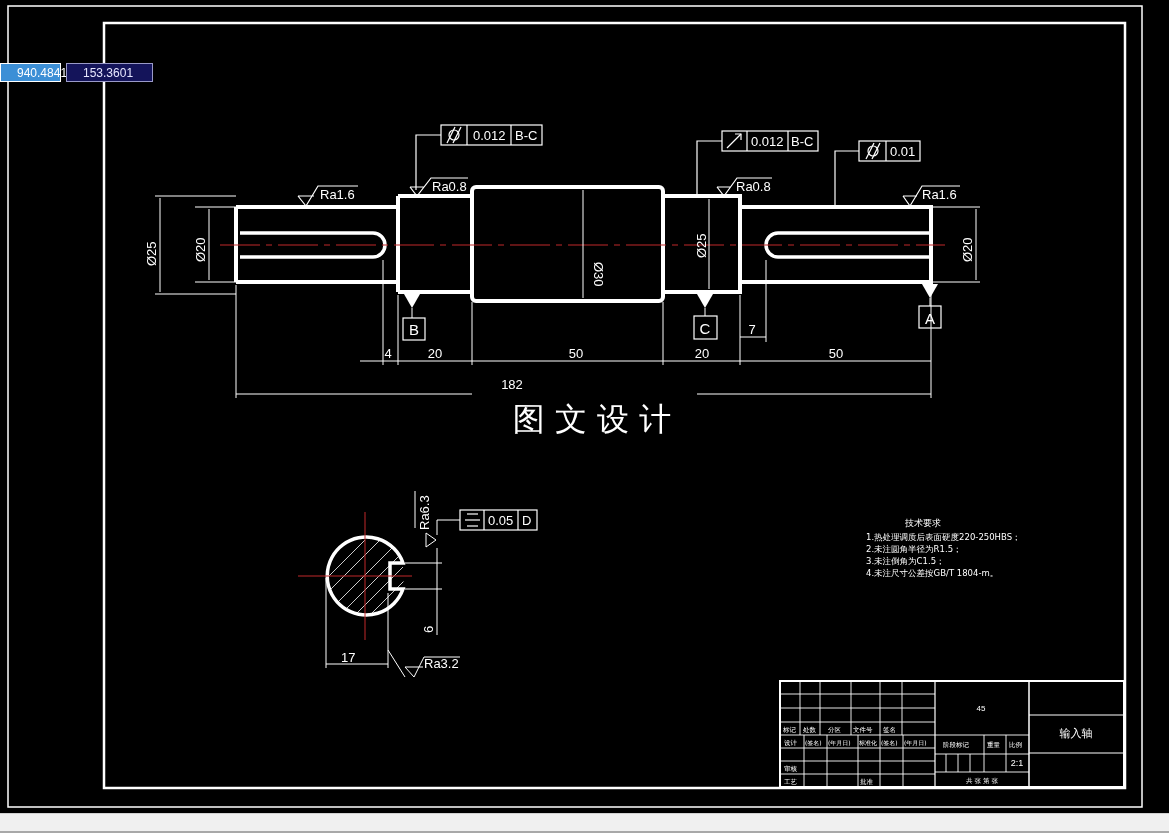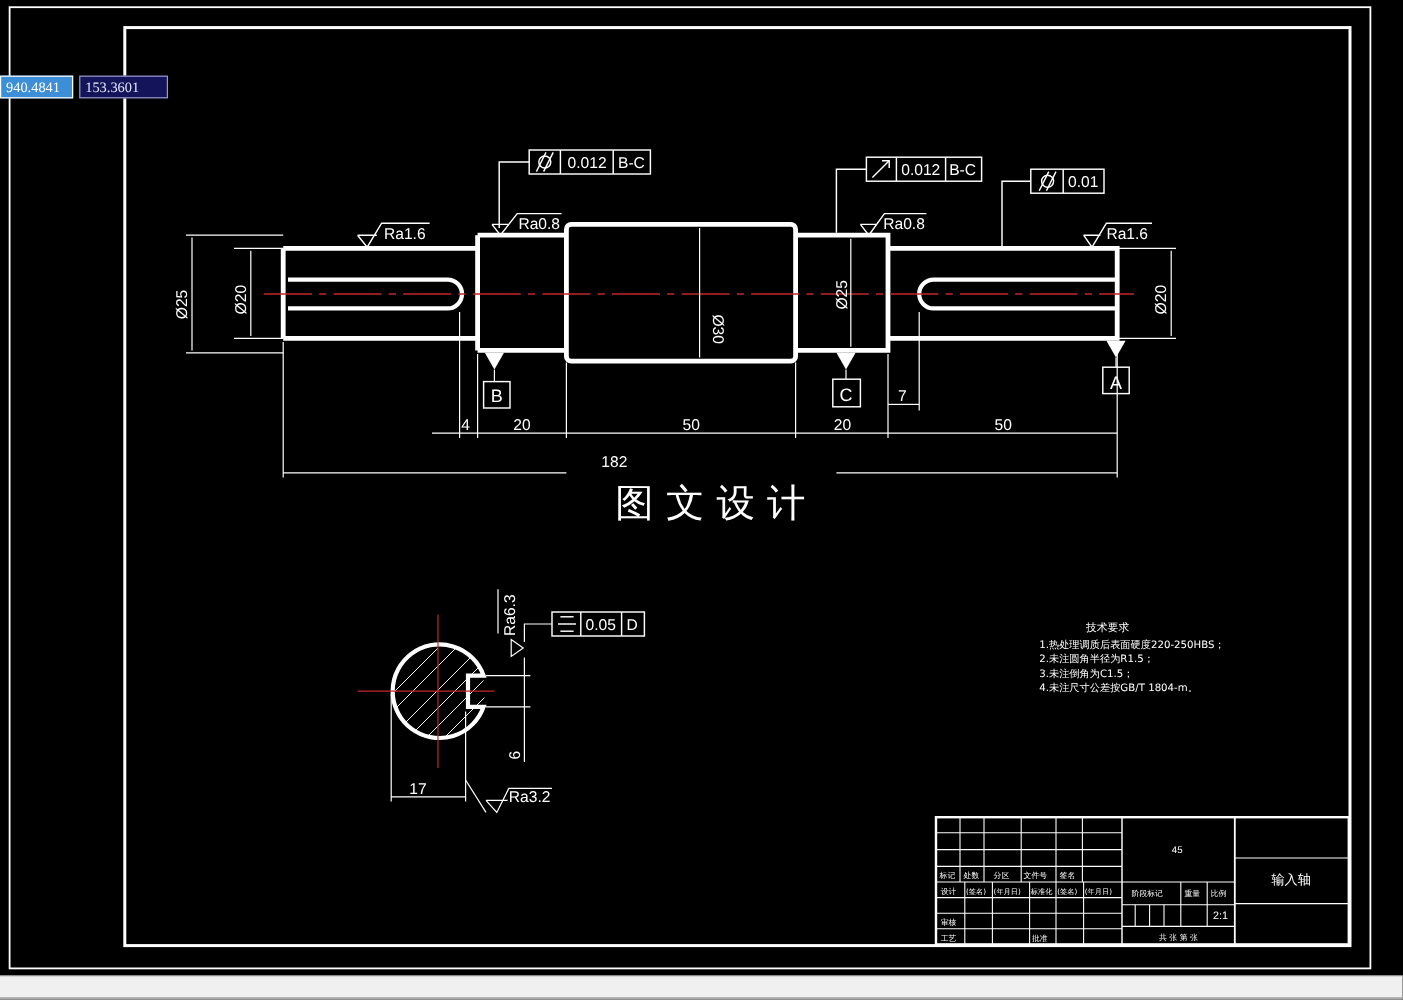--- a/index.html
+++ b/index.html
@@ -4,25 +4,25 @@
 <style>
   html, body { margin: 0; padding: 0; }
   body {
     width: 1169px; height: 833px; overflow: hidden;
     background: #000; position: relative;
     font-family: "Liberation Sans", "DejaVu Sans", sans-serif;
   }
   #canvas { position: absolute; left: 0; top: 0; }
   .coord-box {
     position: absolute; top: 63px; height: 19px; line-height: 19px;
-    font-size: 12px; padding: 0 4px; box-sizing: border-box;
-    font-family: Liberation Serif, serif;
+    font-size: 12px; padding: 0 16px; box-sizing: border-box;
+    font-family: Liberation Sans, sans-serif;
   }
   #coord-x { left: 0; width: 61px; background: #3c8fd6; color: #fff; border: 1px solid #fff; }
-  #coord-y { left: 66px; width: 74px; background: #14145a; color: #e6e6ff; border: 1px solid #9a9ac8; }
+  #coord-y { left: 66px; width: 87px; background: #14145a; color: #e6e6ff; border: 1px solid #9a9ac8; }
   #statusbar {
     position: absolute; left: 0; top: 813px; width: 1169px; height: 20px;
     background: #f0f0f0; border-top: 1px solid #d0d0d0;
   }
   #statusbar .edge { position:absolute; left:0; bottom:0; width:100%; height:3px; background:#a8a8a8; }
   svg text { font-family: "Liberation Sans", "DejaVu Sans", sans-serif; fill: #fff; }
   .cjk { font-family: "DejaVu Sans", sans-serif; }
 </style>
 </head>
 <body>

